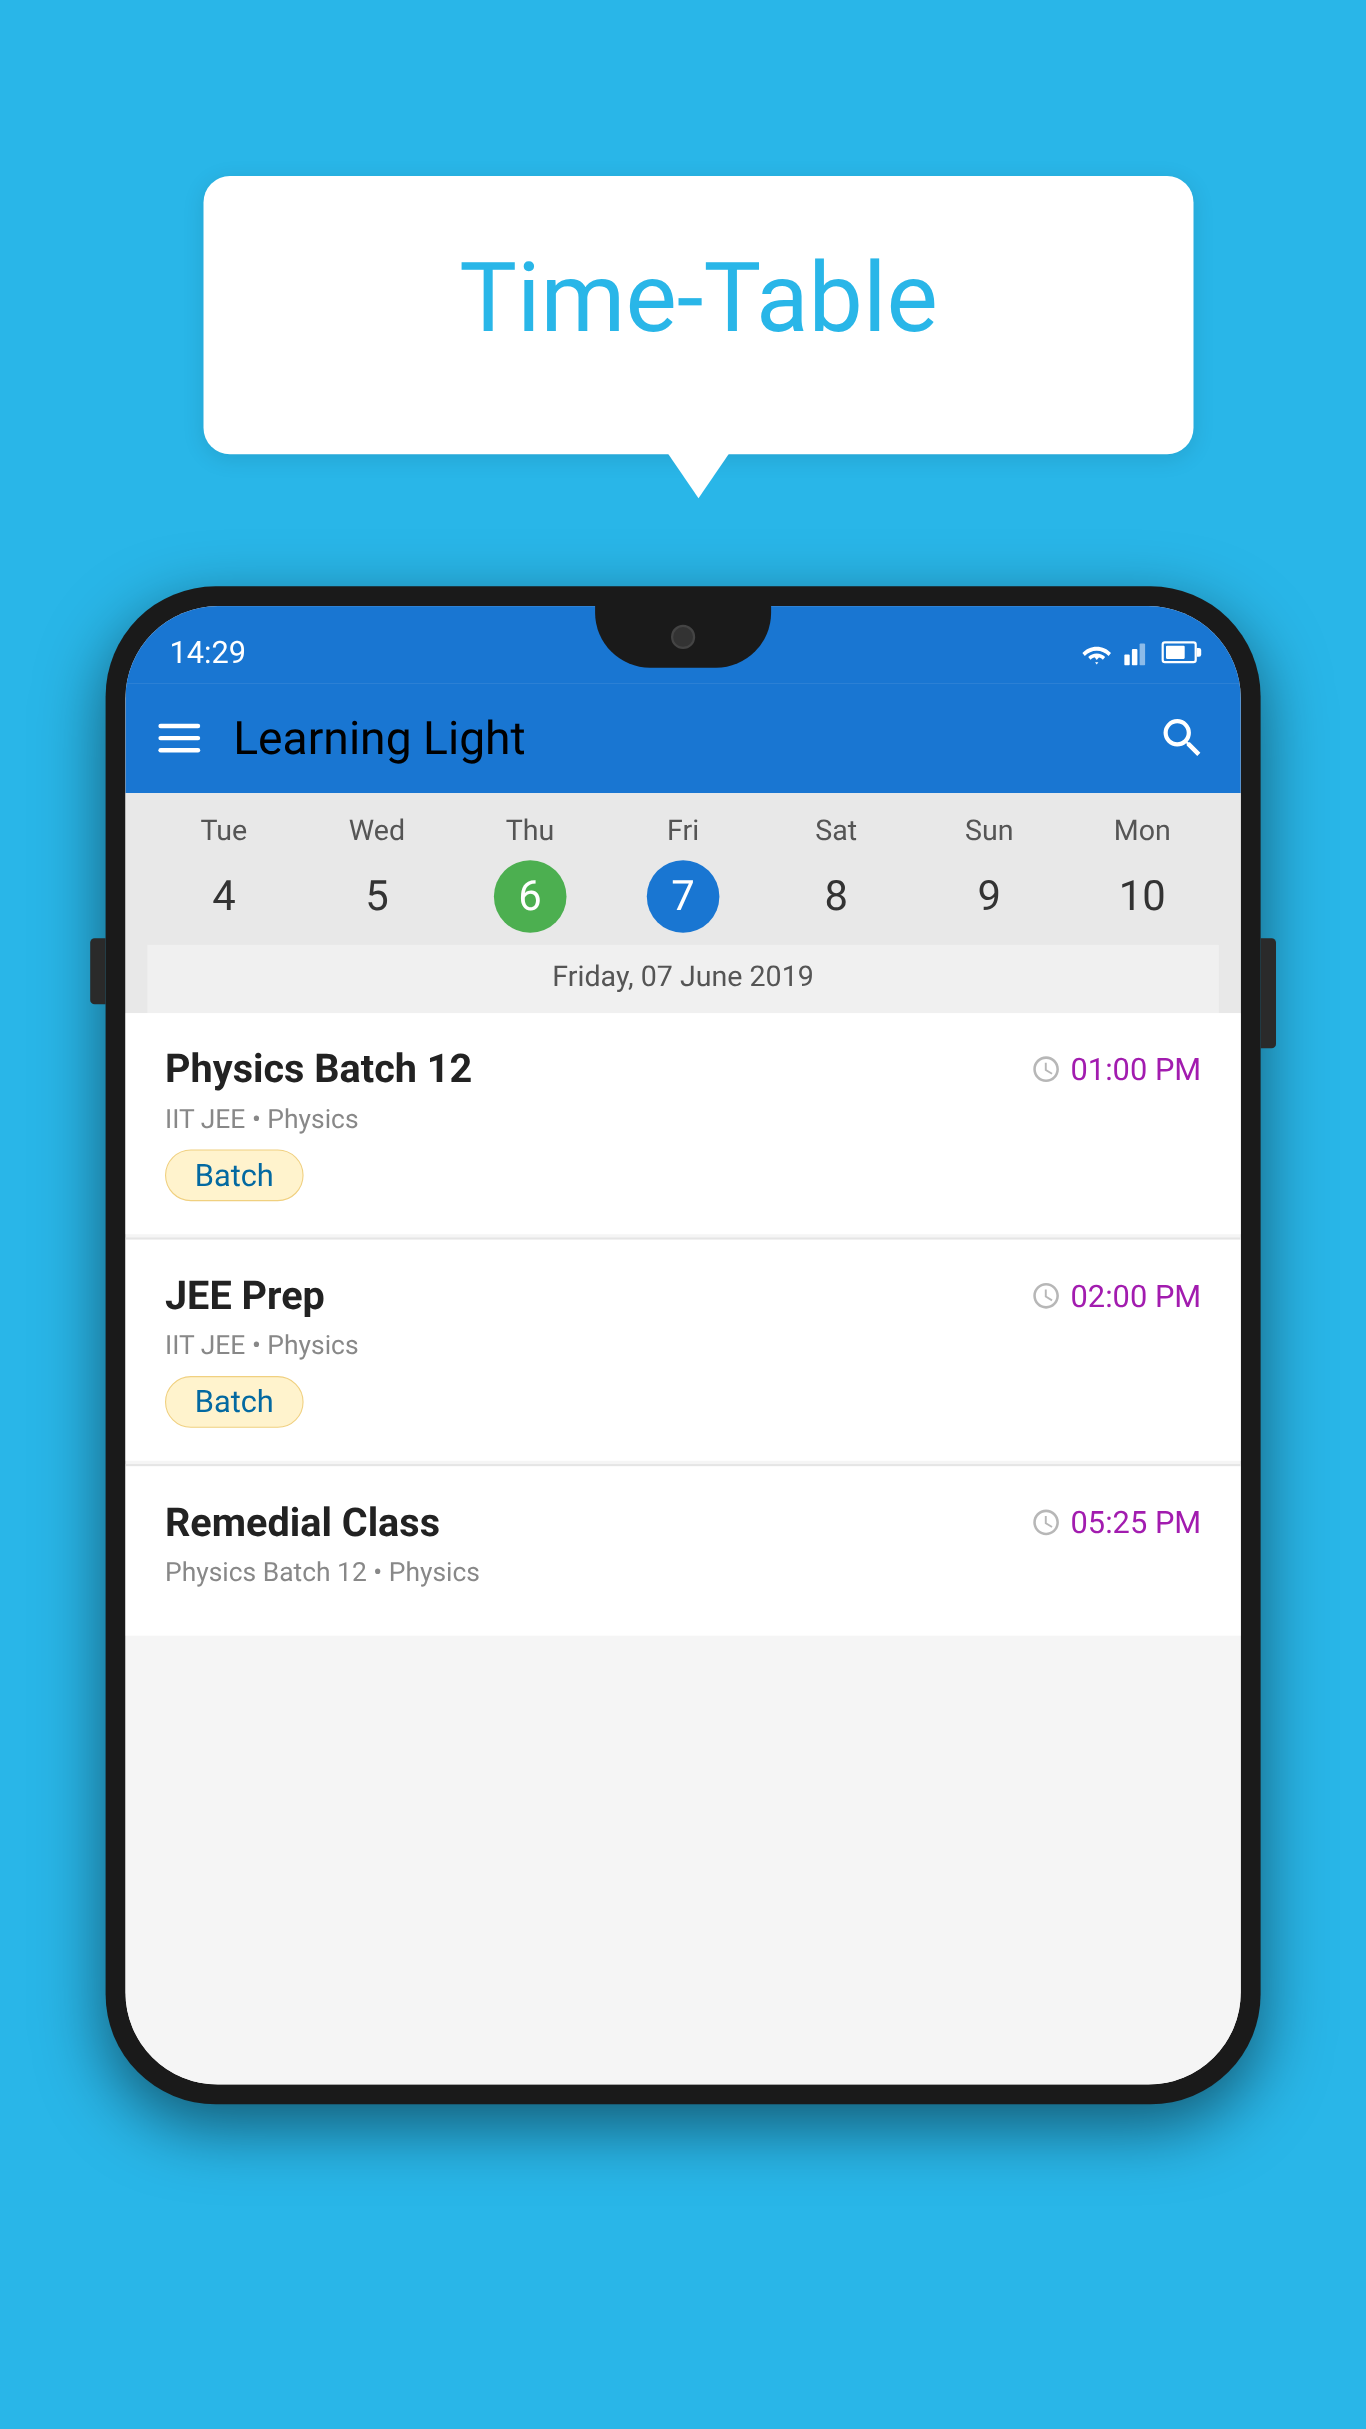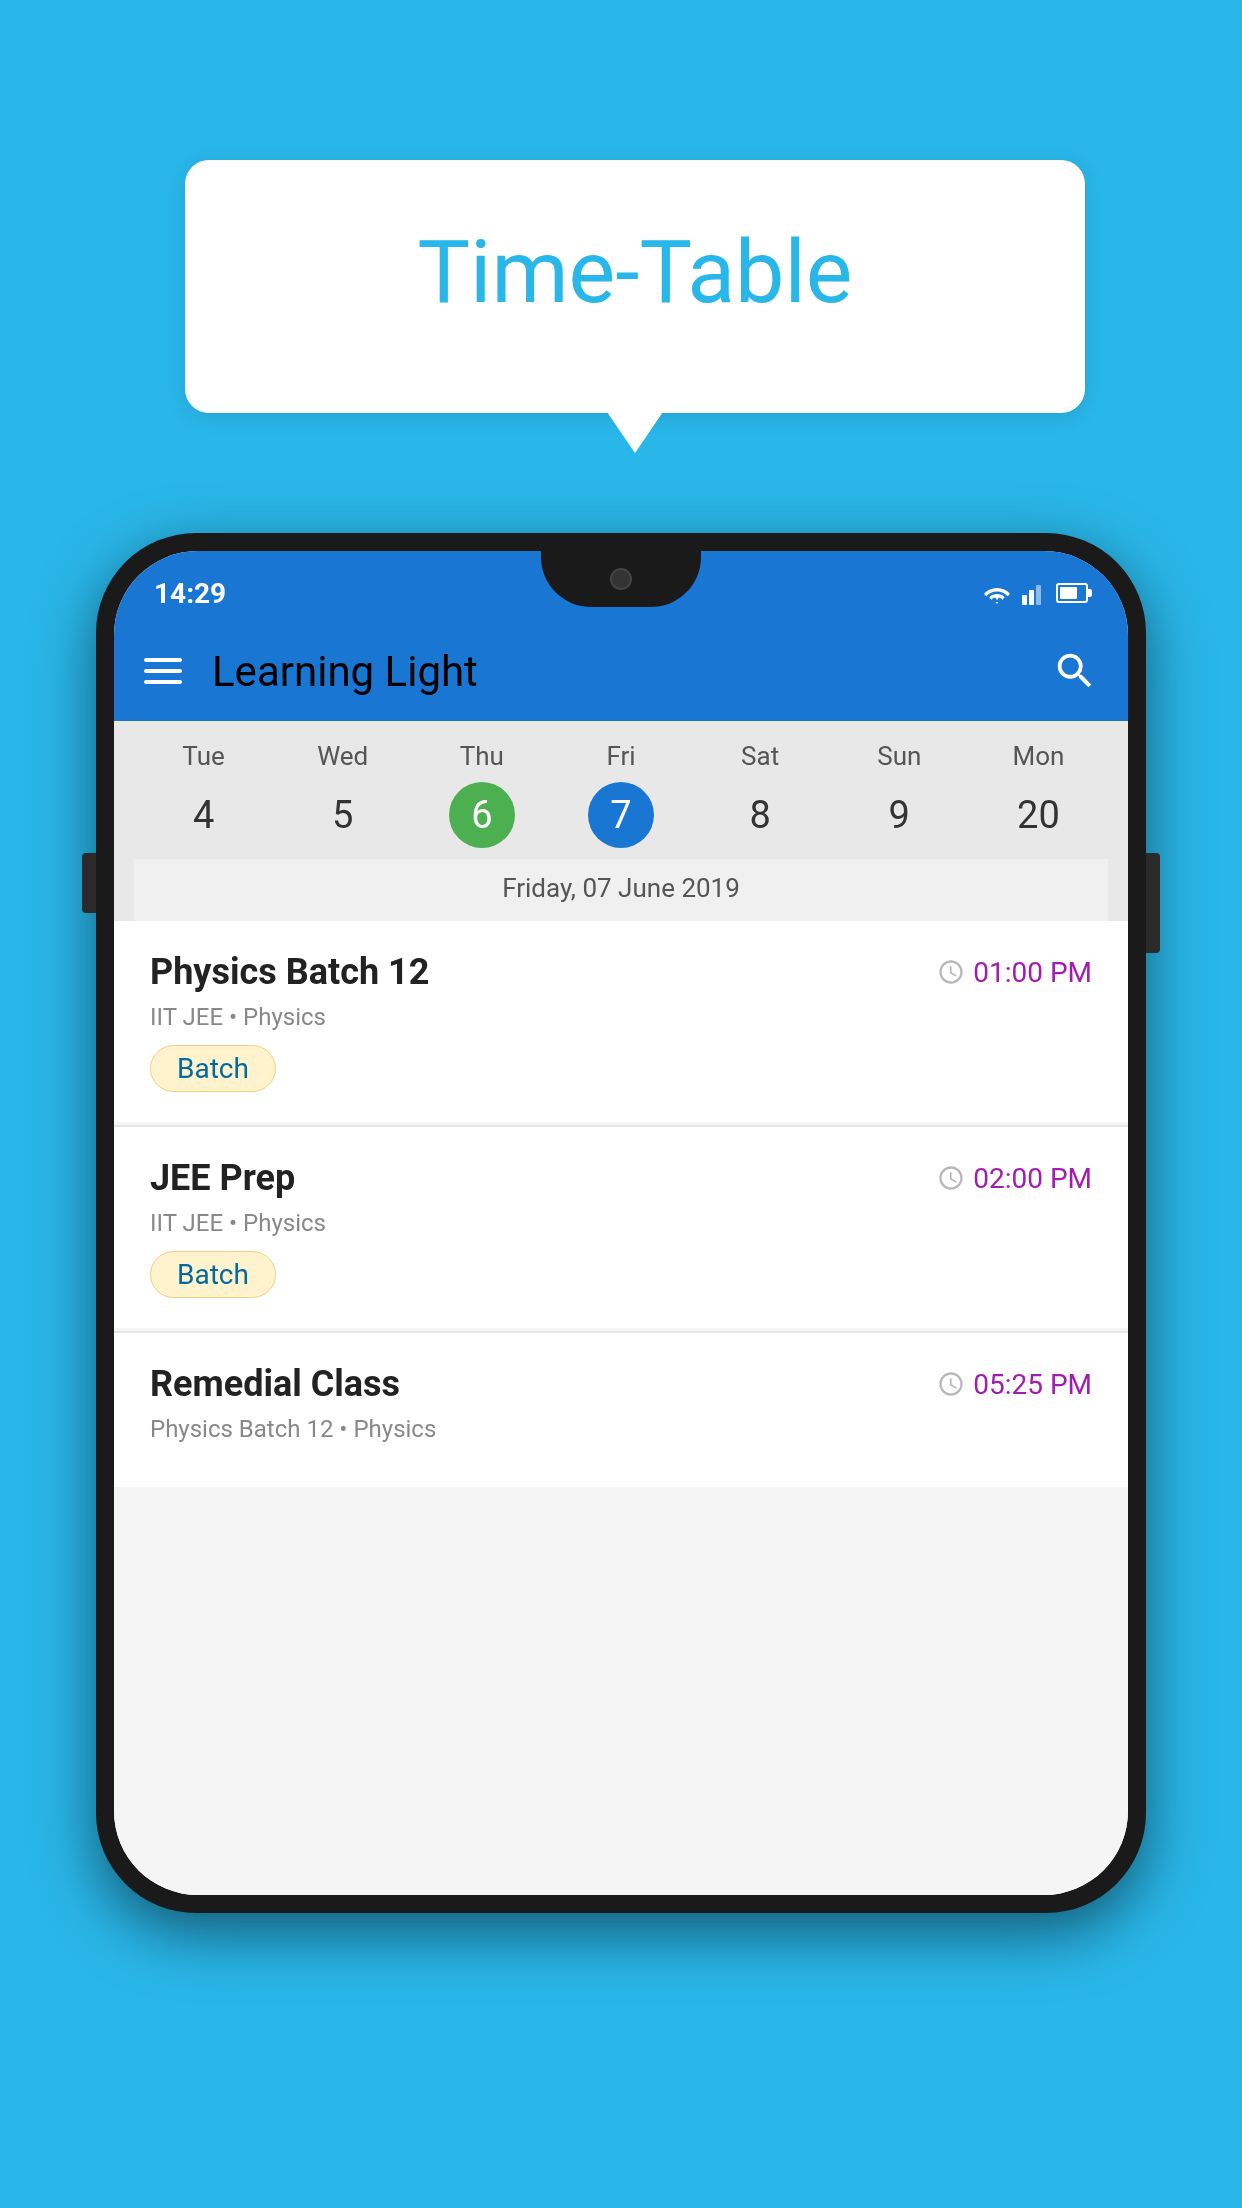--- a/index.html
+++ b/index.html
@@ -139,21 +139,21 @@
       width: 22px;
       height: 22px;
       background: #333;
       border-radius: 50%;
       border: 2px solid #444;
     }
 
     .status-time {
       color: white;
       font-size: 28px;
-      font-weight: 700;
+      font-weight: 400;
     }
 
     .status-icons {
       display: flex;
       align-items: center;
       gap: 10px;
     }
 
     .wifi-icon {
       width: 30px;
@@ -416,21 +416,21 @@
           <div class="day-header">Sun</div>
           <div class="day-header">Mon</div>
         </div>
         <div class="day-numbers">
           <div class="day-number">4</div>
           <div class="day-number">5</div>
           <div class="day-number today">6</div>
           <div class="day-number selected">7</div>
           <div class="day-number">8</div>
           <div class="day-number">9</div>
-          <div class="day-number">20</div>
+          <div class="day-number">10</div>
         </div>
         <div class="selected-date-label">Friday, 07 June 2019</div>
       </div>
 
       <div class="schedule-list">
 
         <div class="schedule-item">
           <div class="schedule-item-header">
             <div class="schedule-item-name">Physics Batch 12</div>
             <div class="schedule-item-time">

